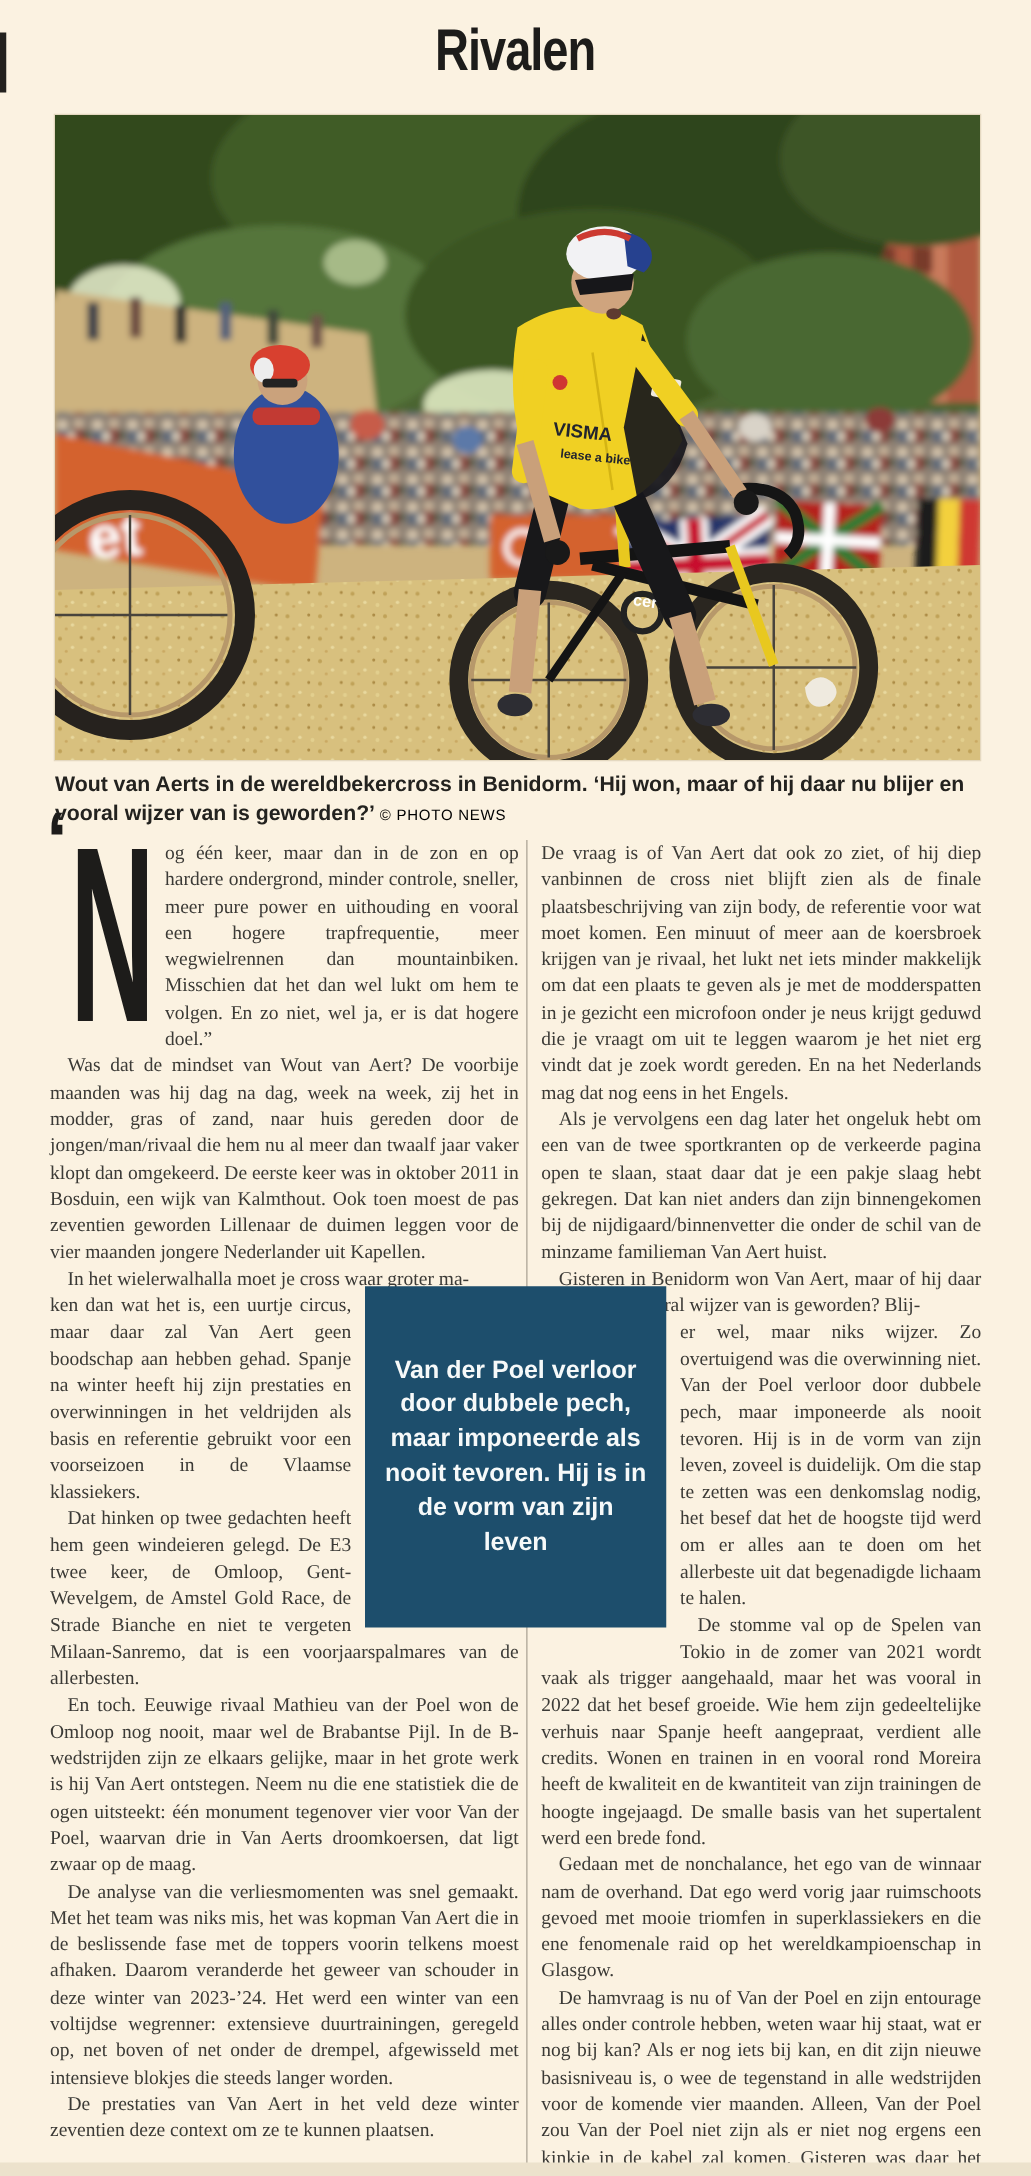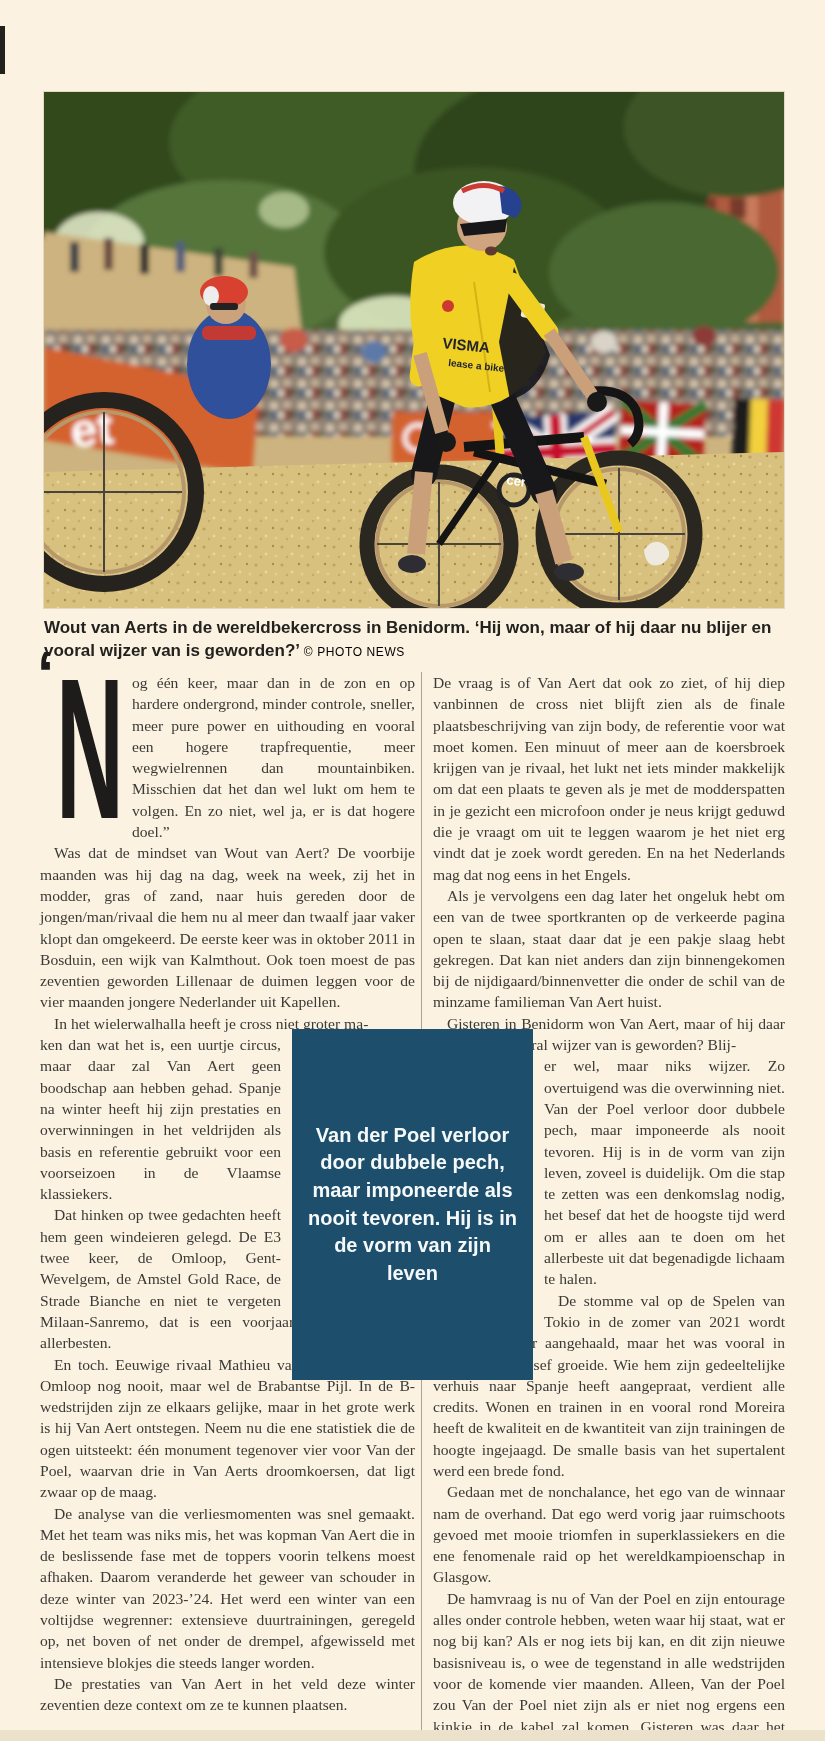--- a/index.html
+++ b/index.html
@@ -49,35 +49,36 @@
     display:block; margin-left:16px;
     font-family:"Liberation Sans", sans-serif; font-weight:bold;
     font-size:200px; line-height:150px; color:#1d1c1a;
     transform:scaleX(.47); transform-origin:0 50%;
   }
 
   .qsp-r { float:right; width:134px; height:276px; position:relative; }
   .qsp-l { float:left;  width:111px; height:276px; }
 
   .pullquote {
-    position:absolute; left:11px; top:-5px; width:241px; height:351px;
+    position:absolute; left:11px; top:-5px; width:241px; height:273px;
     background:#1d4e6c; color:#f6f9f9; z-index:3;
     display:flex; align-items:center; justify-content:center; text-align:center;
   }
   .pullquote .pq-text {
     font-family:"Liberation Sans", sans-serif; font-weight:bold;
     font-size:20px; line-height:1.38; padding:0 15px;
   }
 </style>
 </head>
 <body>
 
 <div class="page">
   <div class="edge-mark"></div>
 
+  <h1 class="page-title"><span>Rivalen</span></h1>
 
   <div class="photo-wrap">
     <svg viewBox="0 0 740 516" preserveAspectRatio="none" role="img">
       <defs>
         <pattern id="crowdp" width="28" height="22" patternUnits="userSpaceOnUse">
           <rect width="28" height="22" fill="#8f8274"></rect>
           <circle cx="6" cy="6" r="4.2" fill="#d8c7ae"></circle>
           <rect x="2" y="10" width="9" height="10" fill="#5c6878"></rect>
           <circle cx="19" cy="5" r="4" fill="#c9b49a"></circle>
           <rect x="15" y="9" width="8" height="11" fill="#87443c"></rect>
@@ -253,21 +254,21 @@
 
   <div class="article">
     <div class="col-left">
       <p>
         <span class="dropcap">
             <span class="dc-mark">‘</span>
             <span class="dc-letter">N</span>
           </span><span>og één keer, maar dan in de zon en op hardere ondergrond, minder controle, sneller, meer pure power en uithouding en vooral een hogere trapfrequentie, meer wegwielrennen dan mountainbiken. Misschien dat het dan wel lukt om hem te volgen. En zo niet, wel ja, er is dat hogere doel.”</span>
       </p>
       <p class="ind">Was dat de mindset van Wout van Aert? De voorbije maanden was hij dag na dag, week na week, zij het in modder, gras of zand, naar huis gereden door de jongen/man/rivaal die hem nu al meer dan twaalf jaar vaker klopt dan omgekeerd. De eerste keer was in oktober 2011 in Bosduin, een wijk van Kalmthout. Ook toen moest de pas zeventien geworden Lillenaar de duimen leggen voor de vier maanden jongere Nederlander uit Kapellen.</p>
-      <p class="ind">In het wielerwalhalla heeft je cross niet groter ma-</p>
+      <p class="ind">In het wielerwalhalla moet je cross waar groter ma-</p>
       <p>
         <span class="qsp-r">
           <span class="pullquote">
               <span class="pq-text">Van der Poel verloor door dubbele pech, maar imponeerde als nooit tevoren. Hij is in de vorm van zijn leven</span>
             </span>
         </span><span>ken dan wat het is, een uurtje circus, maar daar zal Van Aert geen boodschap aan hebben gehad. Spanje na winter heeft hij zijn prestaties en overwinningen in het veldrijden als basis en referentie gebruikt voor een voorseizoen in de Vlaamse klassiekers.</span>
       </p>
       <p class="ind">Dat hinken op twee gedachten heeft hem geen windeieren gelegd. De E3 twee keer, de Omloop, Gent-Wevelgem, de Amstel Gold Race, de Strade Bianche en niet te vergeten Milaan-Sanremo, dat is een voorjaarspalmares van de allerbesten.</p>
       <p class="ind">En toch. Eeuwige rivaal Mathieu van der Poel won de Omloop nog nooit, maar wel de Brabantse Pijl. In de B-wedstrijden zijn ze elkaars gelijke, maar in het grote werk is hij Van Aert ontstegen. Neem nu die ene statistiek die de ogen uitsteekt: één monument tegenover vier voor Van der Poel, waarvan drie in Van Aerts droomkoersen, dat ligt zwaar op de maag.</p>
       <p class="ind">De analyse van die verliesmomenten was snel gemaakt. Met het team was niks mis, het was kopman Van Aert die in de beslissende fase met de toppers voorin telkens moest afhaken. Daarom veranderde het geweer van schouder in deze winter van 2023-’24. Het werd een winter van een voltijdse wegrenner: extensieve duurtrainingen, geregeld op, net boven of net onder de drempel, afgewisseld met intensieve blokjes die steeds langer worden.</p>

